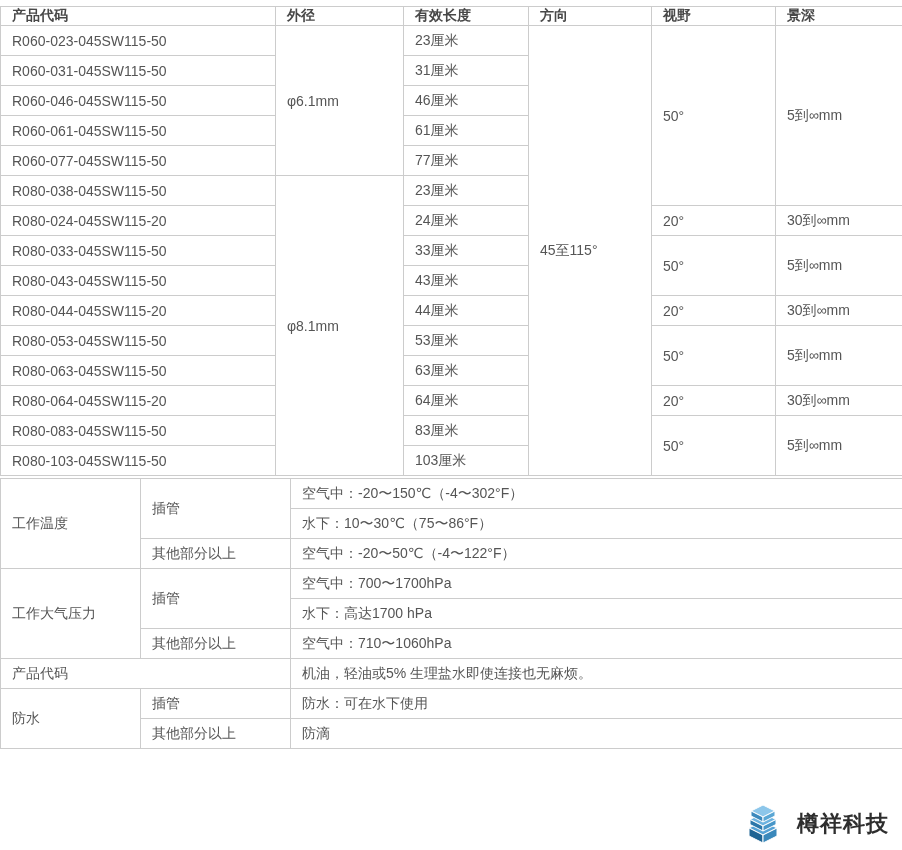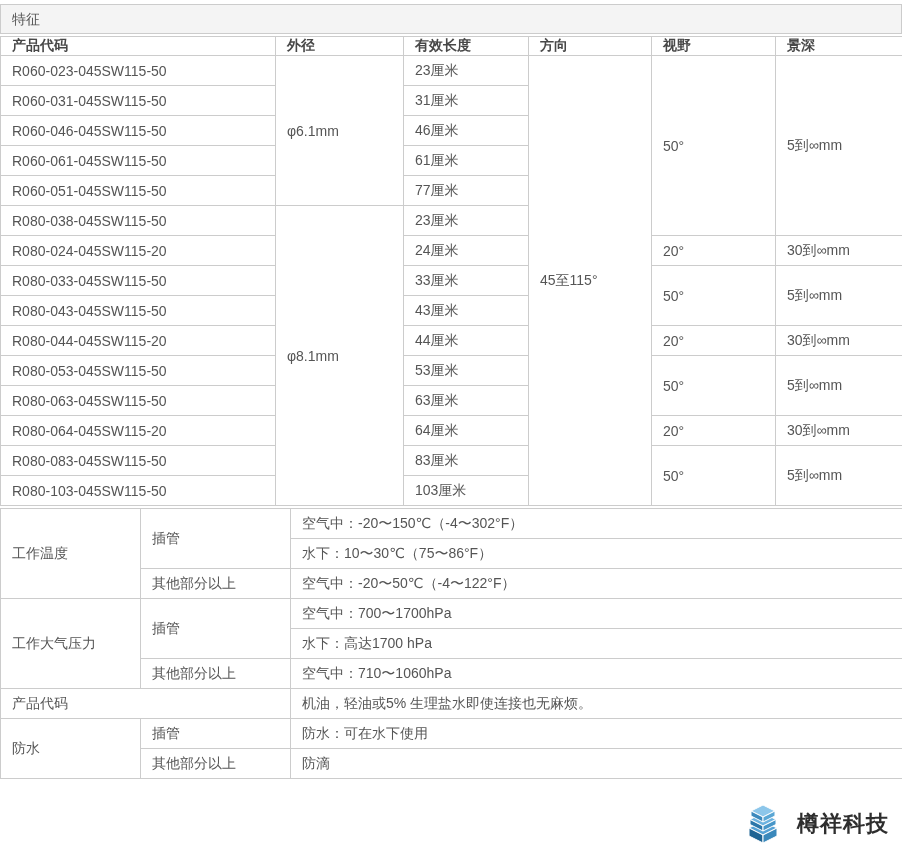--- a/index.html
+++ b/index.html
@@ -60,23 +60,20 @@
     color: #2e2e2e;
     letter-spacing: 1px;
     line-height: 1;
   }
 </style>
 </head>
 <body>
 
 <div class="page">
 
-  <div class="section-bar">
-    <span>特征</span>
-  </div>
 
   <table class="spec-table">
     <colgroup>
       <col style="width:275px">
         <col style="width:128px">
         <col style="width:125px">
       <col style="width:123px">
         <col style="width:124px">
         <col style="width:127px">
     </colgroup>
@@ -105,21 +102,21 @@
         </tr>
         <tr>
           <td>R060-046-045SW115-50</td>
           <td>46厘米</td>
         </tr>
         <tr>
           <td>R060-061-045SW115-50</td>
           <td>61厘米</td>
         </tr>
         <tr>
-          <td>R060-051-045SW115-50</td>
+          <td>R060-077-045SW115-50</td>
           <td>77厘米</td>
         </tr>
         <tr>
           <td>R080-038-045SW115-50</td>
           <td rowspan="10">φ8.1mm</td>
           <td>23厘米</td>
         </tr>
         <tr>
           <td>R080-024-045SW115-20</td>
           <td>24厘米</td>

